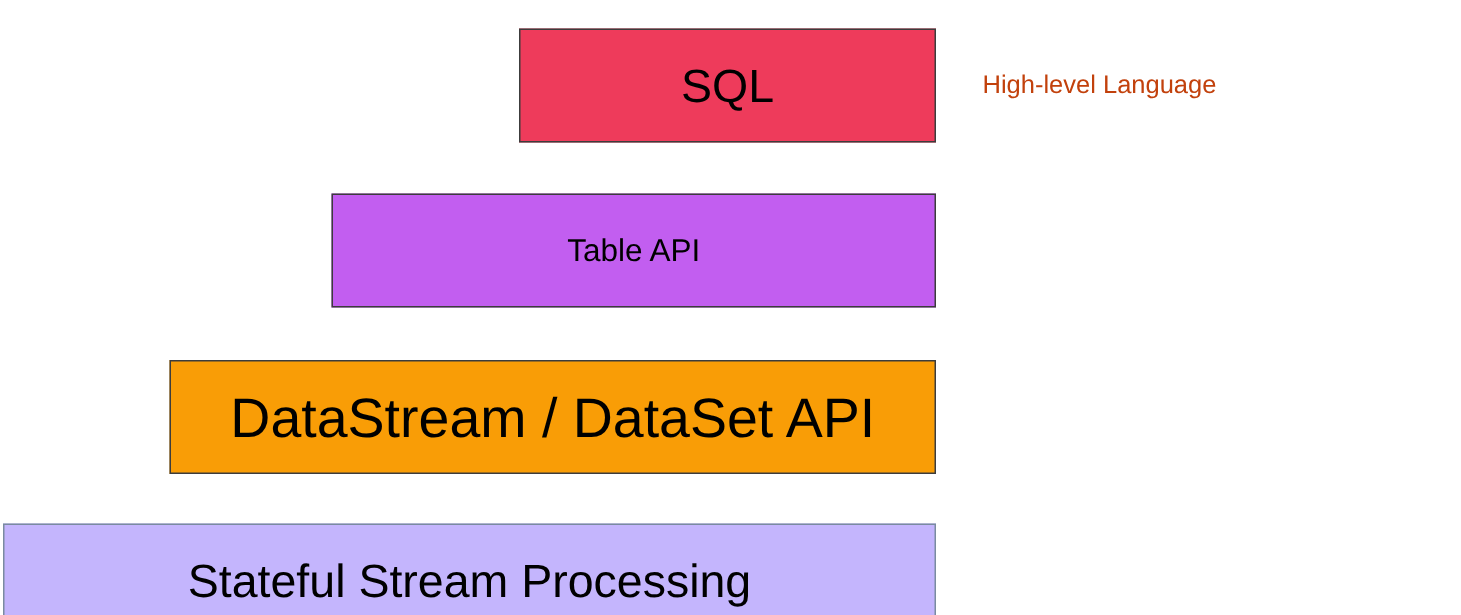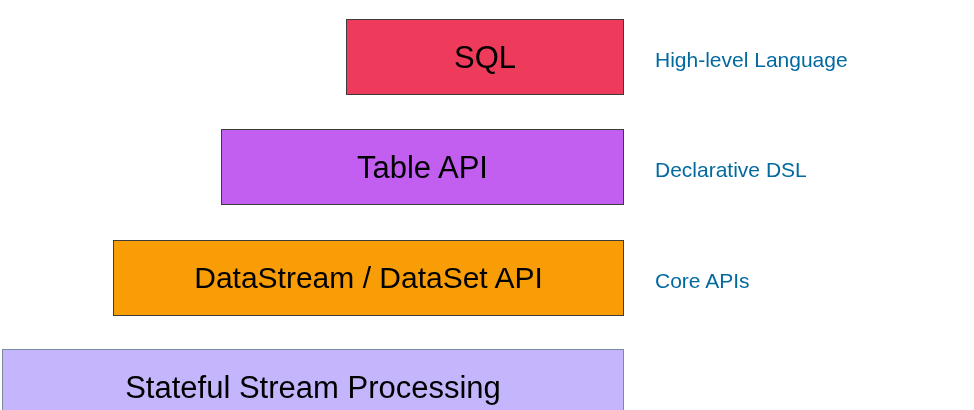--- a/index.html
+++ b/index.html
@@ -28,22 +28,22 @@
     align-items: center;
     justify-content: center;
   }
   .layer-label {
     color: #000000;
     white-space: nowrap;
     line-height: 1;
   }
   .annotation {
     position: absolute;
-    color: #0369a1;
-    font-size: 21px;
+    color: #c2410c;
+    font-size: 17px;
     line-height: 1.35;
     white-space: pre-line;
   }
 
   
   .layer-sql {
     left: 346px;
     top: 3px;
     width: 278px;
     height: 76px;
@@ -54,32 +54,32 @@
 
   
   .layer-table {
     left: 221px;
     top: 113px;
     width: 403px;
     height: 76px;
     background: #c25ef0;
     border: 1px solid #3c3c3c;
   }
-  .layer-table .layer-label { font-size: 31px; }
+  .layer-table .layer-label { font-size: 21px; }
 
   
   .layer-datastream {
     left: 113px;
     top: 224px;
     width: 511px;
     height: 76px;
     background: #f99d06;
     border: 1px solid #3c3c3c;
   }
-  .layer-datastream .layer-label { font-size: 30px; }
+  .layer-datastream .layer-label { font-size: 37px; }
 
   
   .layer-stateful {
     left: 2px;
     top: 333px;
     width: 622px;
     height: 76px;
     background: #c4b5fd;
     border: 1px solid #7a8ba0;
   }
@@ -96,24 +96,22 @@
 <div id="stack">
 
   <div class="layer layer-sql">
     <span class="layer-label">SQL</span>
   </div>
   <div class="annotation ann-sql">High-level Language</div>
 
   <div class="layer layer-table">
     <span class="layer-label">Table API</span>
   </div>
-  <div class="annotation ann-table">Declarative DSL</div>
 
   <div class="layer layer-datastream">
     <span class="layer-label">DataStream / DataSet API</span>
   </div>
-  <div class="annotation ann-datastream">Core APIs</div>
 
   <div class="layer layer-stateful">
     <span class="layer-label">Stateful Stream Processing</span>
   </div>
 
 </div>
 
 </body></html>

